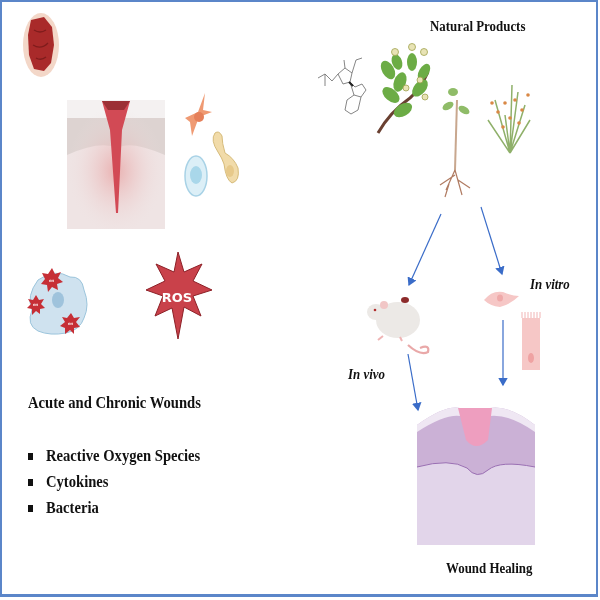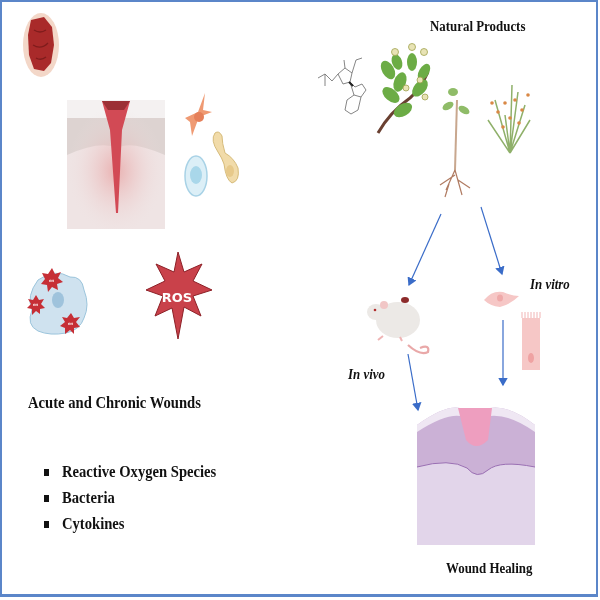--- a/index.html
+++ b/index.html
@@ -14,21 +14,21 @@
     position: absolute; font-family: "Liberation Serif", serif;
     color: #111; font-weight: bold; white-space: nowrap;
     transform: scaleX(0.86); transform-origin: left top;
   }
   .italic { font-style: italic; }
   .lbl-natural { left: 430px; top: 18px; font-size: 15px; }
   .lbl-acute { left: 28px; top: 393px; font-size: 17px; }
   .lbl-invitro { left: 530px; top: 276px; font-size: 15px; }
   .lbl-invivo { left: 348px; top: 366px; font-size: 15px; }
   .lbl-healing { left: 446px; top: 560px; font-size: 15px; }
-  .bullets { position: absolute; left: 28px; top: 446px; margin: 16px; padding: 0; list-style: none; }
+  .bullets { position: absolute; left: 28px; top: 446px; margin: 0; padding: 0; list-style: none; }
   .bullets li {
     font-family: "Liberation Serif", serif; font-weight: bold; font-size: 17px;
     color: #111; height: 26px; line-height: 20px; white-space: nowrap; display: flex; align-items: flex-start;
   }
   .bullets .sq { display: inline-block; width: 5px; height: 7px; background: #111; margin: 7px 13px 0 0; }
   .bullets .txt { display: inline-block; transform: scaleX(0.86); transform-origin: left top; }
   svg.art { position: absolute; left: 0; top: 0; }
 </style>
 </head>
 <body>
@@ -192,19 +192,19 @@
 <div class="label lbl-healing">Wound Healing</div>
 <div class="label lbl-acute">Acute and Chronic Wounds</div>
 
 <ul class="bullets">
   <li>
       <span class="sq"></span>
       <span class="txt">Reactive Oxygen Species</span>
     </li>
   <li>
       <span class="sq"></span>
-      <span class="txt">Bacteria</span>
+      <span class="txt">Cytokines</span>
     </li>
   <li>
       <span class="sq"></span>
-      <span class="txt">Cytokines</span>
+      <span class="txt">Bacteria</span>
     </li>
 </ul>
 
 </body></html>

